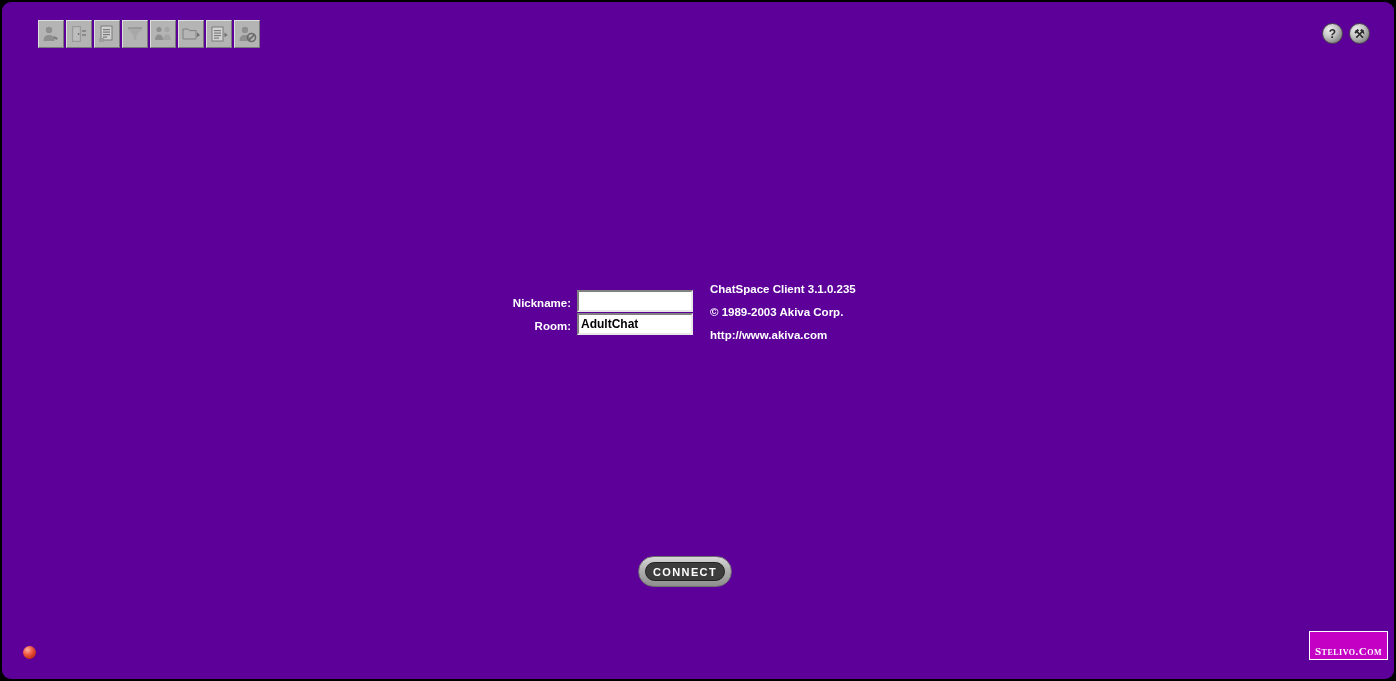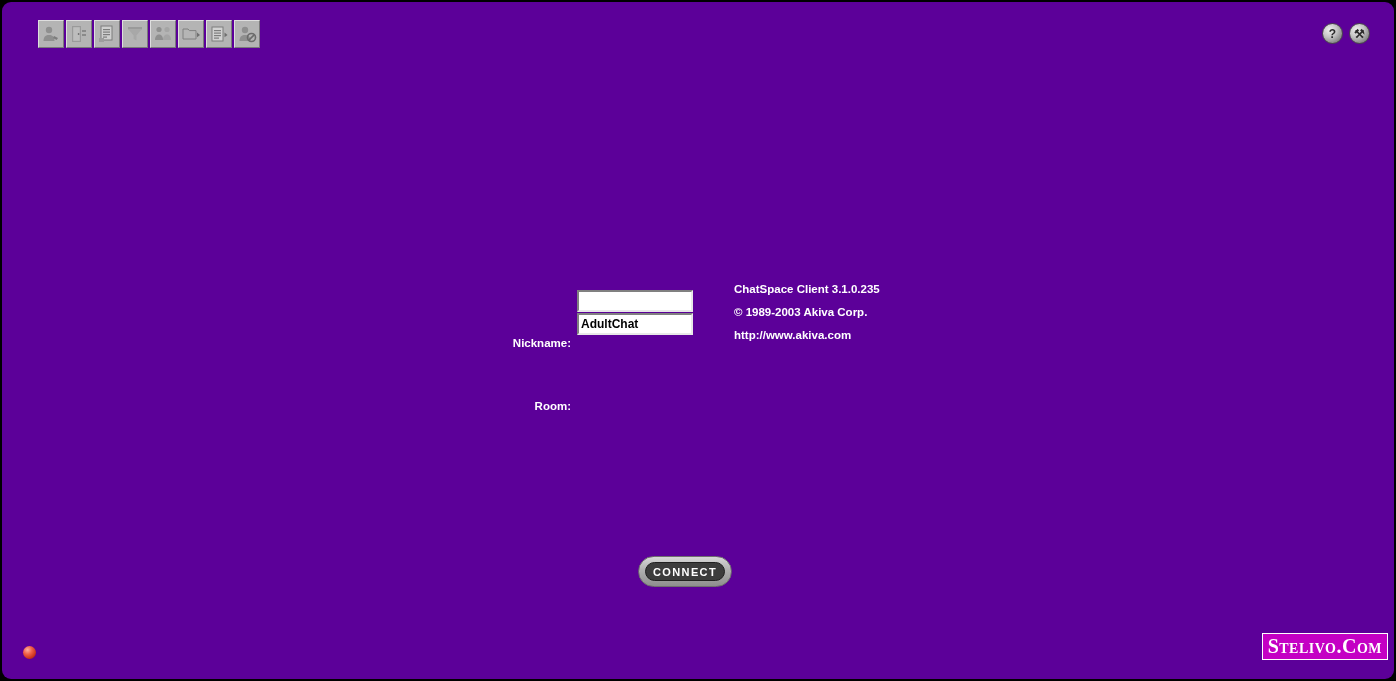--- a/index.html
+++ b/index.html
@@ -103,21 +103,20 @@
   }
   .form-label {
     color: #ffffff;
     font-size: 11.5px;
     font-weight: bold;
     text-align: right;
     height: 23px;
     line-height: 21px;
     font-family: "Liberation Sans", sans-serif;
     white-space: nowrap;
-    margin-top: 40px;
   }
 
   #form-fields {
     display: flex;
     flex-direction: column;
     margin-left: 6px;
   }
   .form-input {
     width: 116px;
     height: 22px;
@@ -136,21 +135,20 @@
     margin: 0;
     display: block;
   }
   #nickname-input { margin-bottom: 1px; }
 
   
   #about-block {
     position: absolute;
     left: 708px;
     top: 281px;
-    margin-left: 24px;
   }
   .about-line {
     color: #ffffff;
     font-size: 11.5px;
     font-weight: bold;
     font-family: "Liberation Sans", sans-serif;
     margin-bottom: 11px;
     white-space: nowrap;
   }
 
@@ -198,24 +196,24 @@
     background: radial-gradient(circle at 35% 30%, #ffb0a0 0%, #f06048 35%, #c22a14 75%, #8d1c0c 100%);
   }
 
   
   #stelivo-logo {
     position: absolute;
     right: 6px;
     bottom: 19px;
     background: #c400c4;
     border: 1px solid #ffffff;
-    padding: 1px 5px 2px 5px;
+    padding: 13px 5px 2px 5px;
     color: #ffffff;
     font-family: "Liberation Serif", serif;
-    font-size: 20px;
+    font-size: 11px;
     font-variant: small-caps;
     font-weight: bold;
     letter-spacing: 0.5px;
     line-height: 1.1;
   }
 </style>
 </head>
 <body>
 
 <div id="app-window">

